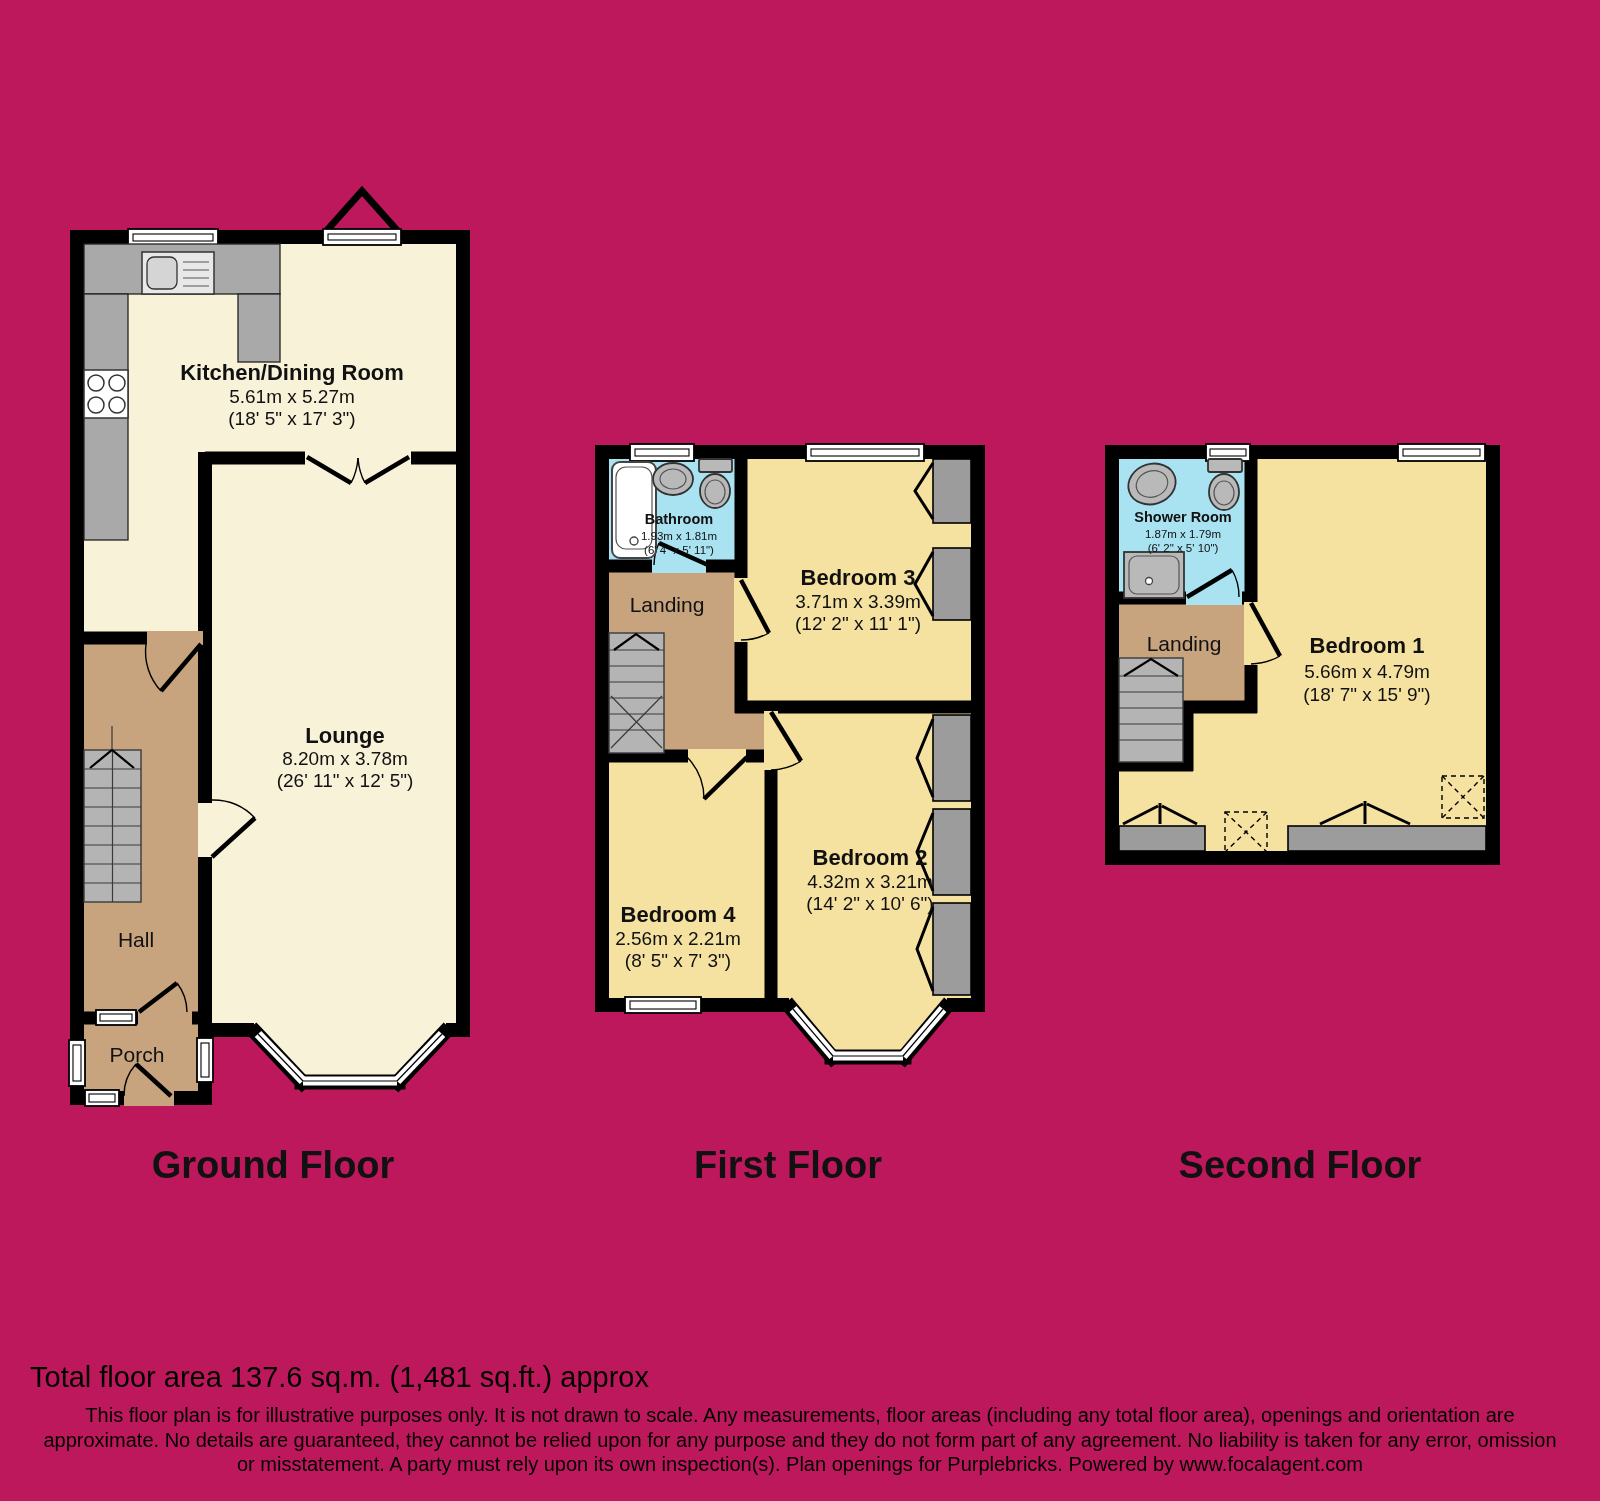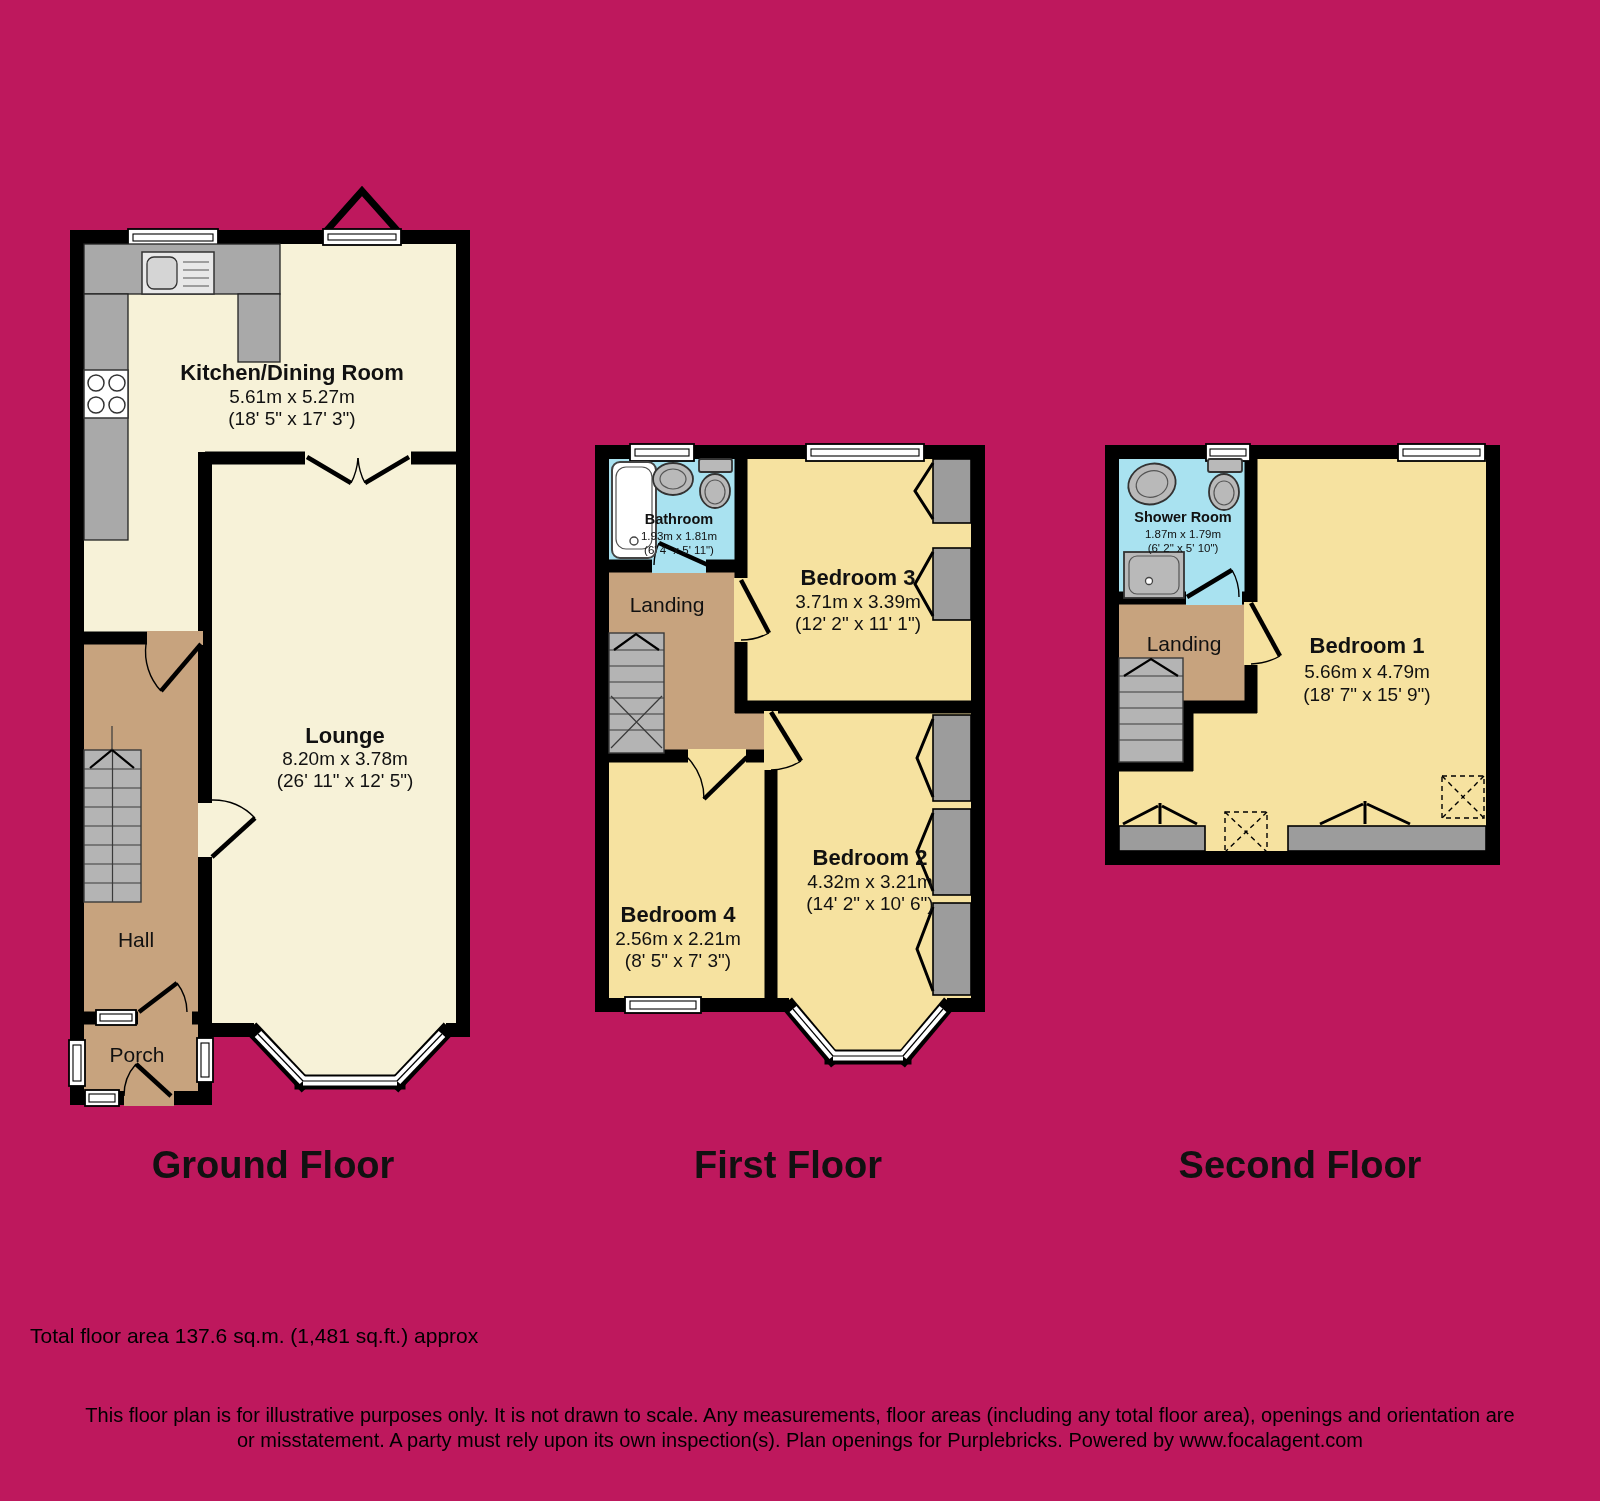--- a/index.html
+++ b/index.html
@@ -46,21 +46,21 @@
 
   
   text{fill:#111;}
   .rn{font:bold 22px "Liberation Sans",sans-serif;text-anchor:middle;}
   .rd{font:19px "Liberation Sans",sans-serif;text-anchor:middle;}
   .rn-s{font:bold 14.5px "Liberation Sans",sans-serif;text-anchor:middle;}
   .rd-s{font:11.5px "Liberation Sans",sans-serif;text-anchor:middle;}
   .rn-p{font:21px "Liberation Sans",sans-serif;text-anchor:middle;}
   .ft{font:bold 38px "Liberation Sans",sans-serif;text-anchor:middle;}
 
-  .total-area{position:absolute;left:30px;top:1324px;font-size:21px;color:#000;}
+  .total-area{position:absolute;left:30px;top:1361px;font-size:29px;color:#000;}
   .disclaimer{position:absolute;left:0;top:1403px;width:1600px;text-align:center;
               font-size:20px;line-height:24.5px;color:#000;}
 </style>
 </head>
 <body>
 
 <div class="page">
 <svg width="1600" height="1300" viewBox="0 0 1600 1300">
 
   <g>
@@ -373,15 +373,16 @@
   </g>
 
   <text class="ft" x="273" y="1178">Ground Floor</text>
   <text class="ft" x="788" y="1178">First Floor</text>
   <text class="ft" x="1300" y="1178">Second Floor</text>
 </svg>
 
 <div class="total-area">Total floor area 137.6 sq.m. (1,481 sq.ft.) approx</div>
 <div class="disclaimer">
   <div>This floor plan is for illustrative purposes only. It is not drawn to scale. Any measurements, floor areas (including any total floor area), openings and orientation are</div>
+  <div>approximate. No details are guaranteed, they cannot be relied upon for any purpose and they do not form part of any agreement. No liability is taken for any error, omission</div>
   <div>or misstatement. A party must rely upon its own inspection(s). Plan openings for Purplebricks. Powered by www.focalagent.com</div>
 </div>
 </div>
 
 </body></html>

